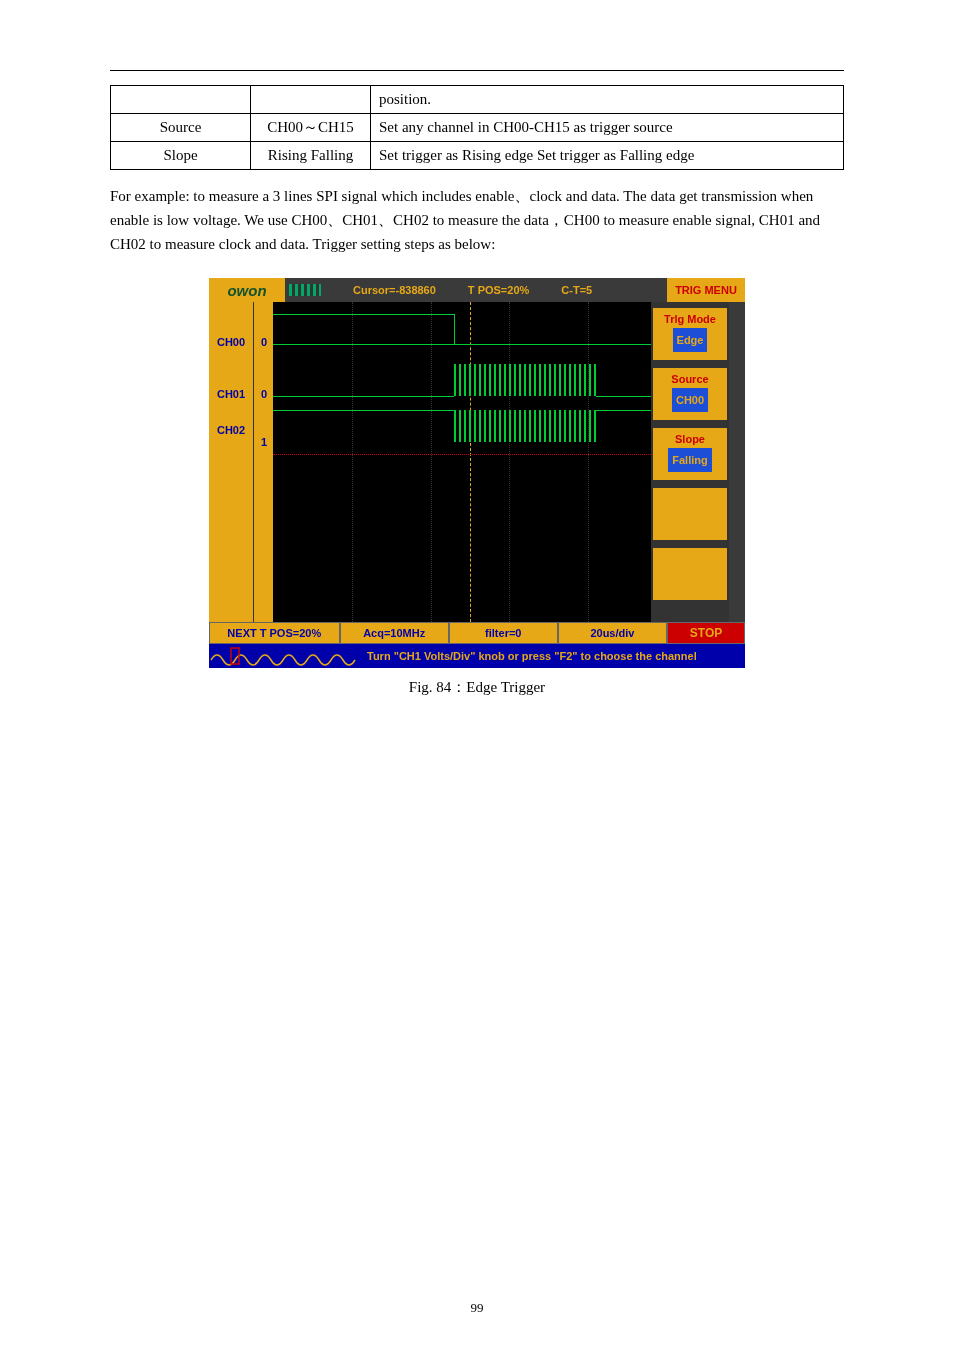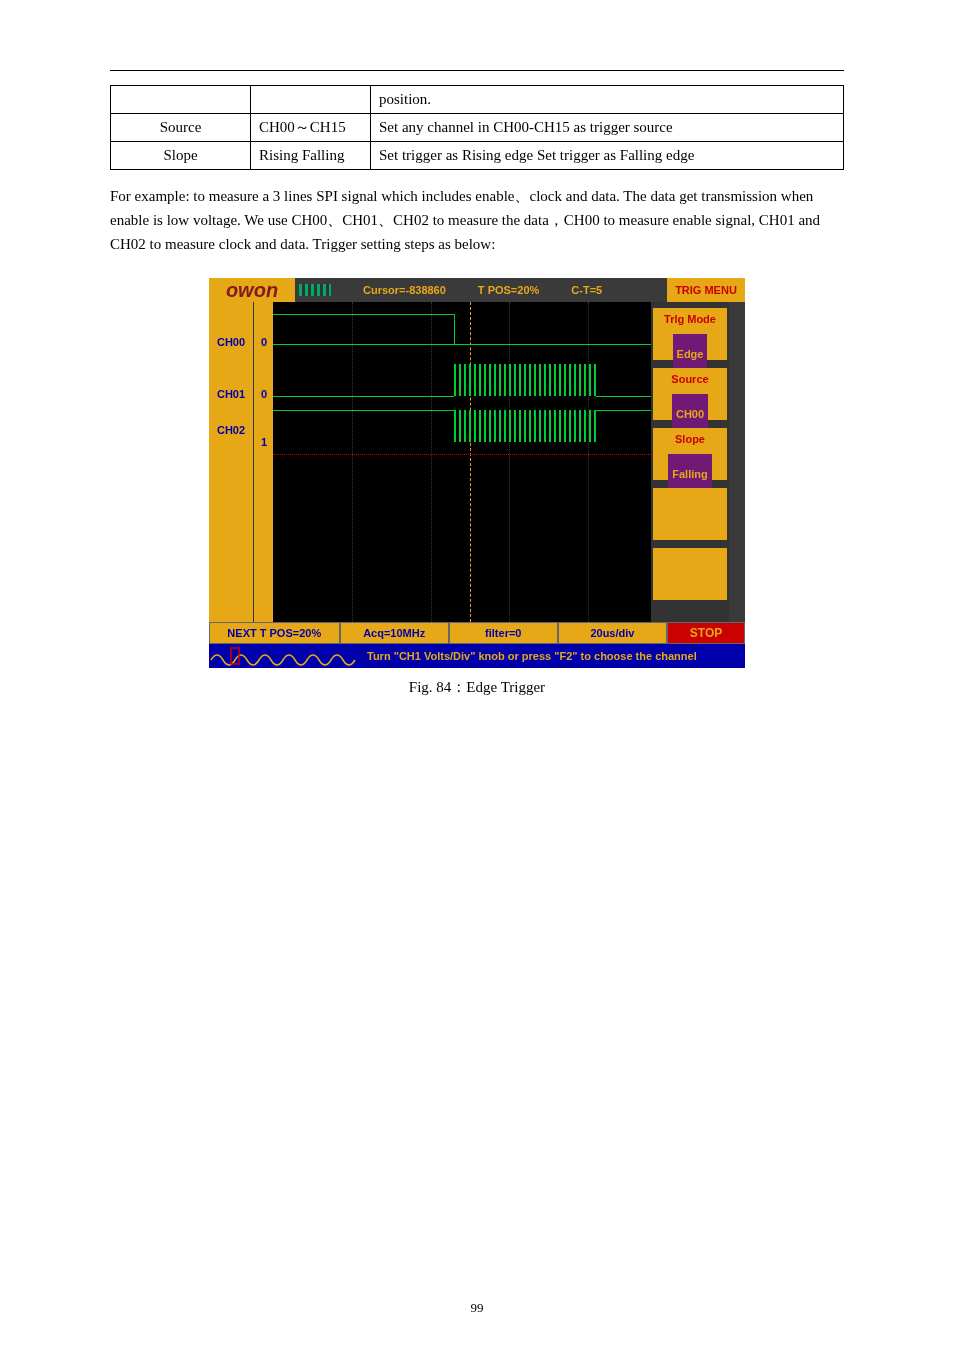--- a/index.html
+++ b/index.html
@@ -25,21 +25,21 @@
     border-collapse: collapse;
     font-size: 15px;
   }
   table.content-table td {
     border: 1px solid #000;
     padding: 4px 8px;
     vertical-align: middle;
     height: 28px;
   }
   table.content-table .col1 { width: 140px; text-align: center; }
-  table.content-table .col2 { width: 120px; }
+  table.content-table .col2 { width: 120px; text-align: center; }
   table.content-table .col3 { text-align: left; }
   .row-tall td { height: 62px; }
   .para {
     margin-top: 14px;
     line-height: 1.6;
   }
   .figure-wrap {
     margin-top: 22px;
     text-align: center;
   }
@@ -52,27 +52,27 @@
     font-family: Arial, sans-serif;
   }
   .scope-top {
     height: 24px;
     display: flex;
     align-items: center;
     font-size: 11px;
     font-weight: bold;
   }
   .brand {
-    width: 86px;
+    width: 76px;
     height: 24px;
     background: #e6a817;
-    color: #7f1d1d;
+    color: #14532d;
     font-style: italic;
     font-weight: bold;
-    font-size: 20px;
+    font-size: 15px;
     display: flex;
     align-items: center;
     justify-content: center;
   }
   .bars {
     width: 32px;
     height: 12px;
     margin-left: 4px;
     background: repeating-linear-gradient(90deg, #0a6 0 3px, #333 3px 6px);
   }
@@ -156,23 +156,23 @@
     left: 2px; right: 2px; height: 52px;
     background: #e6a817;
     text-align: center;
     padding-top: 5px;
   }
   .menu-item .title {
     color: #c00; font-size: 11px; font-weight: bold; display: block;
   }
   .menu-item .value {
     display: inline-block;
-    background: #701a75; color: #e6a817;
+    background: #1d4ed8; color: #e6a817;
     font-size: 11px; font-weight: bold;
-    padding: 14px 4px; margin-top: 9px;
+    padding: 6px 4px; margin-top: 3px;
   }
   .bottom-row1 {
     position: absolute;
     left: 0; right: 78px; top: 320px; height: 22px;
     display: flex;
     background: #333;
   }
   .br1-cell {
     flex: 1;
     border: 1px solid #666;

